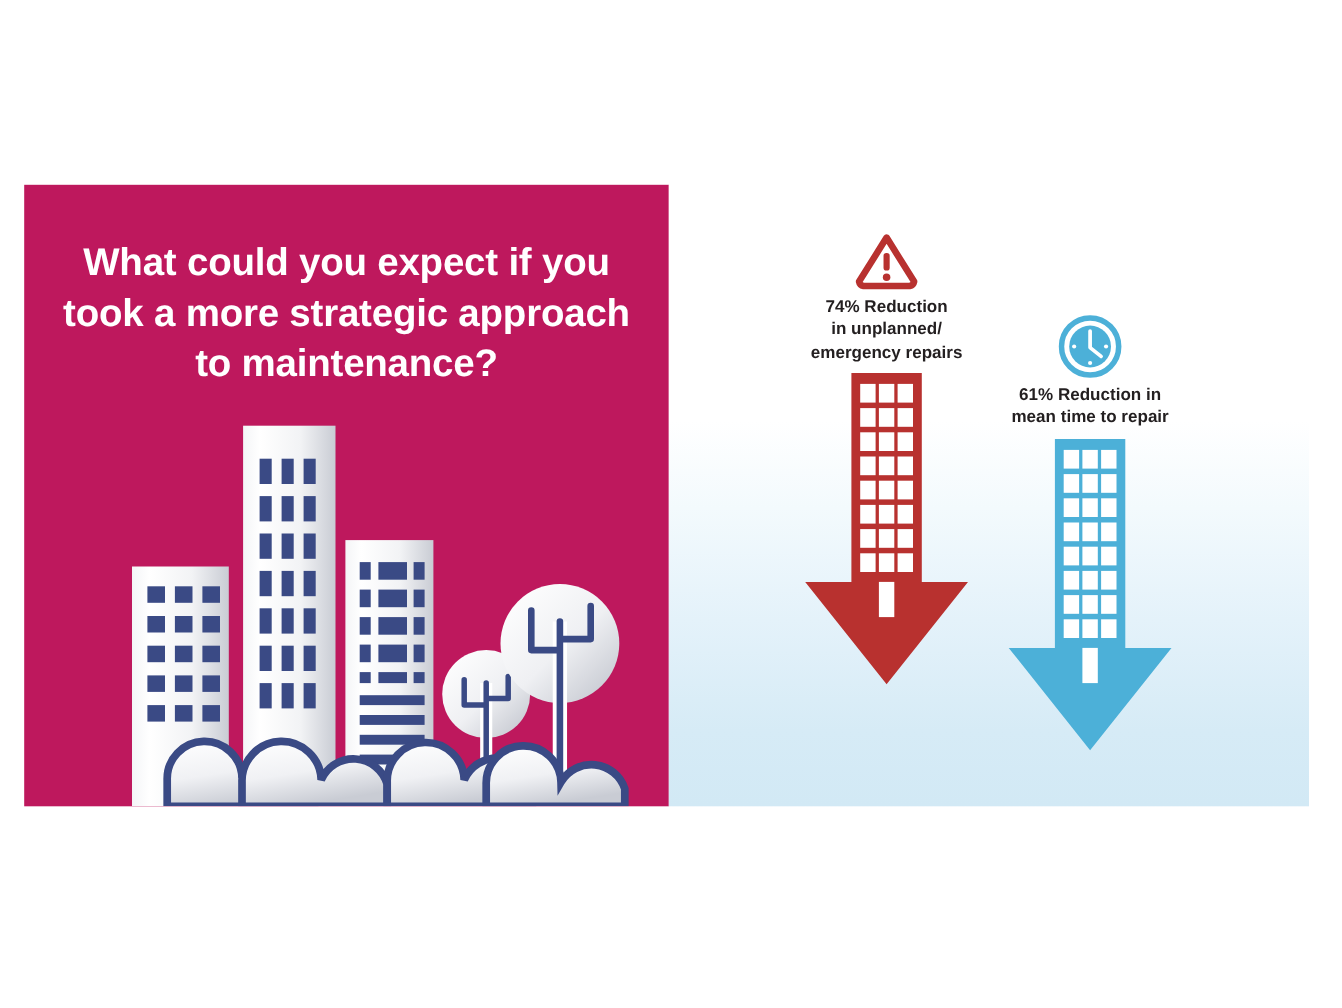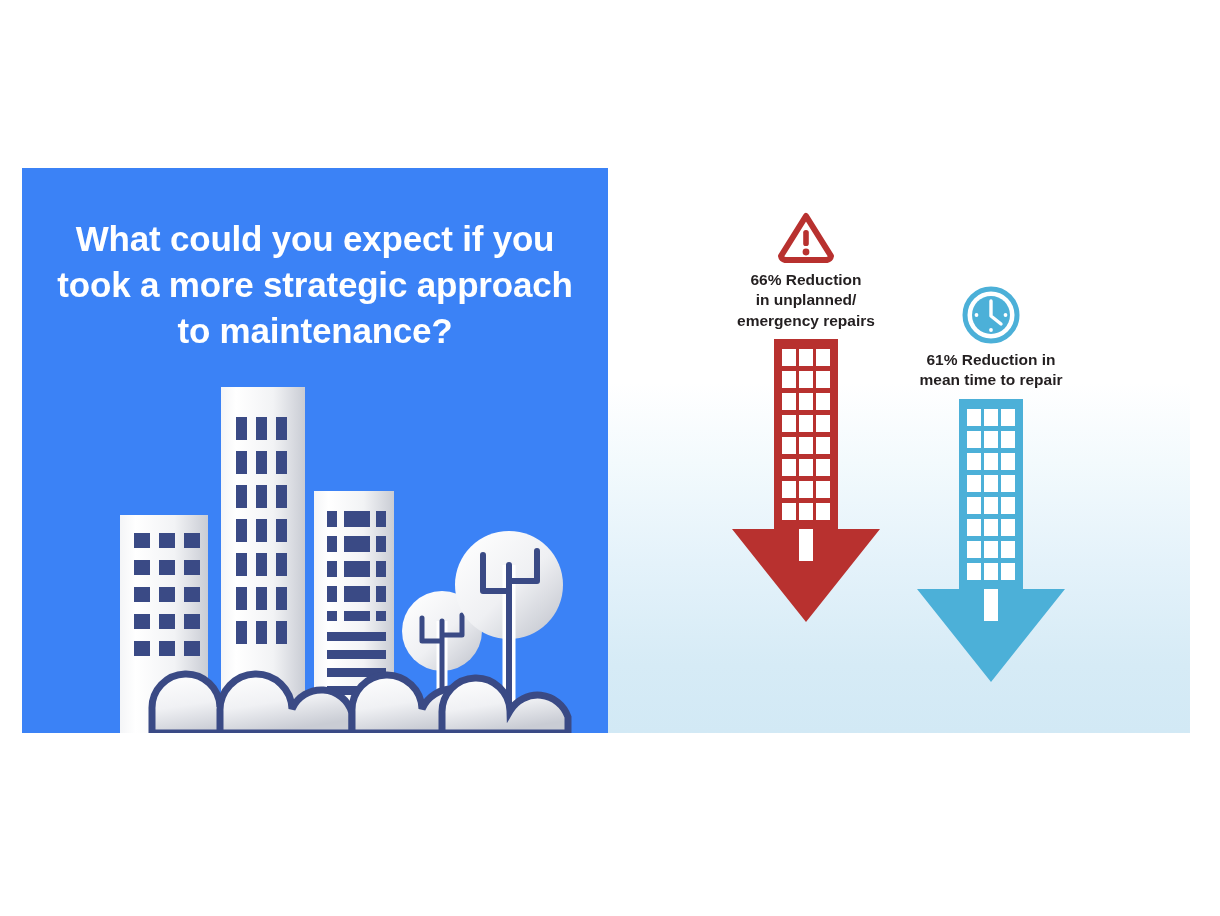--- a/index.html
+++ b/index.html
@@ -19,21 +19,21 @@
     overflow: hidden;
   }
 
   
   #left-panel {
     position: absolute;
     left: 22px;
     top: 168px;
     width: 586px;
     height: 565px;
-    background: #3b82f6;
+    background: #be185d;
     overflow: hidden;
   }
   #headline {
     position: absolute;
     left: 0;
     top: 48px;
     width: 586px;
     text-align: center;
     color: #ffffff;
     font-size: 35px;
@@ -227,21 +227,21 @@
   <div id="right-panel">
 
     <div class="stat" id="stat-unplanned">
 
       <svg class="stat-icon" width="60" height="54" viewBox="0 0 60 54">
         <path d="M30 6 L55 46 A5 5 0 0 1 51 50 L9 50 A5 5 0 0 1 5 46 Z" fill="none" stroke="#b8312f" stroke-width="6" stroke-linejoin="round"></path>
         <rect x="27.2" y="20" width="5.6" height="16" rx="2.6" fill="#b8312f"></rect>
         <circle cx="30" cy="42" r="3.4" fill="#b8312f"></circle>
       </svg>
 
-      <span class="stat-label">66% Reduction
+      <span class="stat-label">74% Reduction
 in unplanned/
 emergency repairs</span>
 
       <svg class="stat-arrow" width="152" height="285" viewBox="0 0 152 285">
 
         <path d="M44 0 L108 0 L108 190 L150 190 L76 283 L2 190 L44 190 Z" fill="#b8312f"></path>
 
         <g fill="#ffffff">
           <rect x="52" y="10" width="14" height="17"></rect>
             <rect x="69" y="10" width="14" height="17"></rect>

